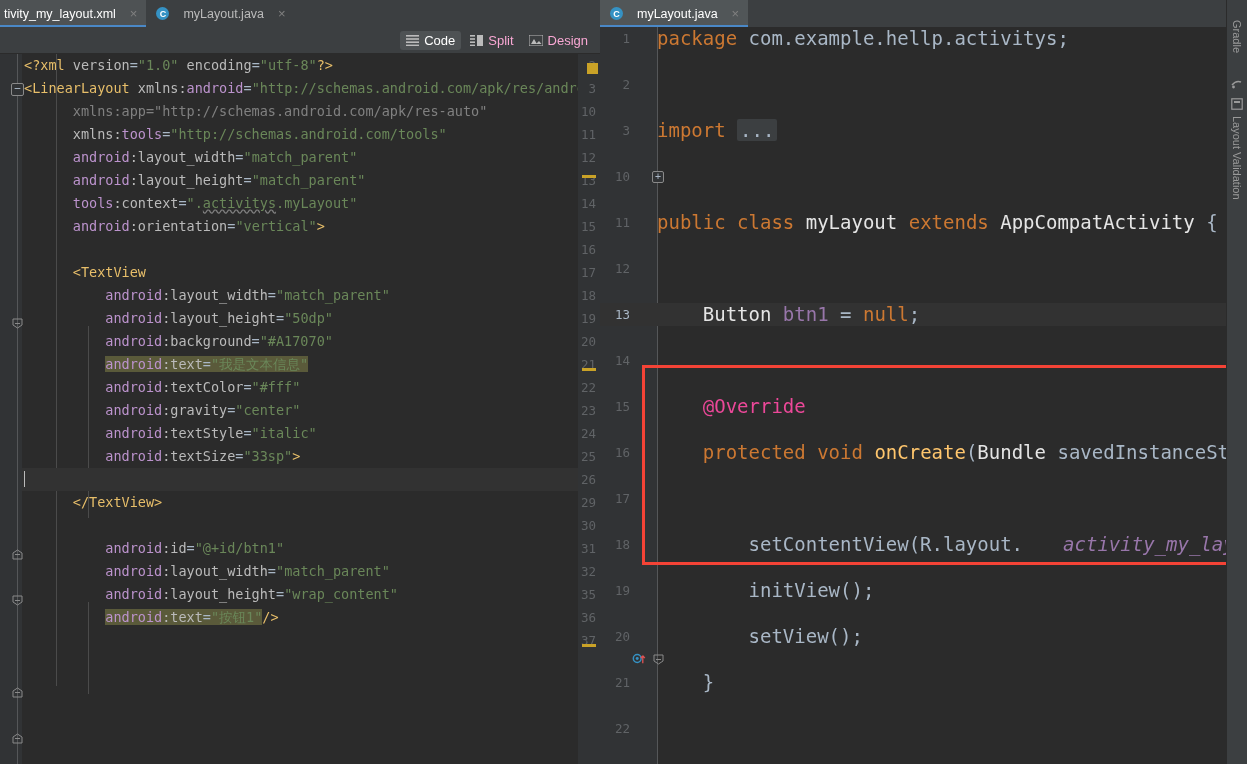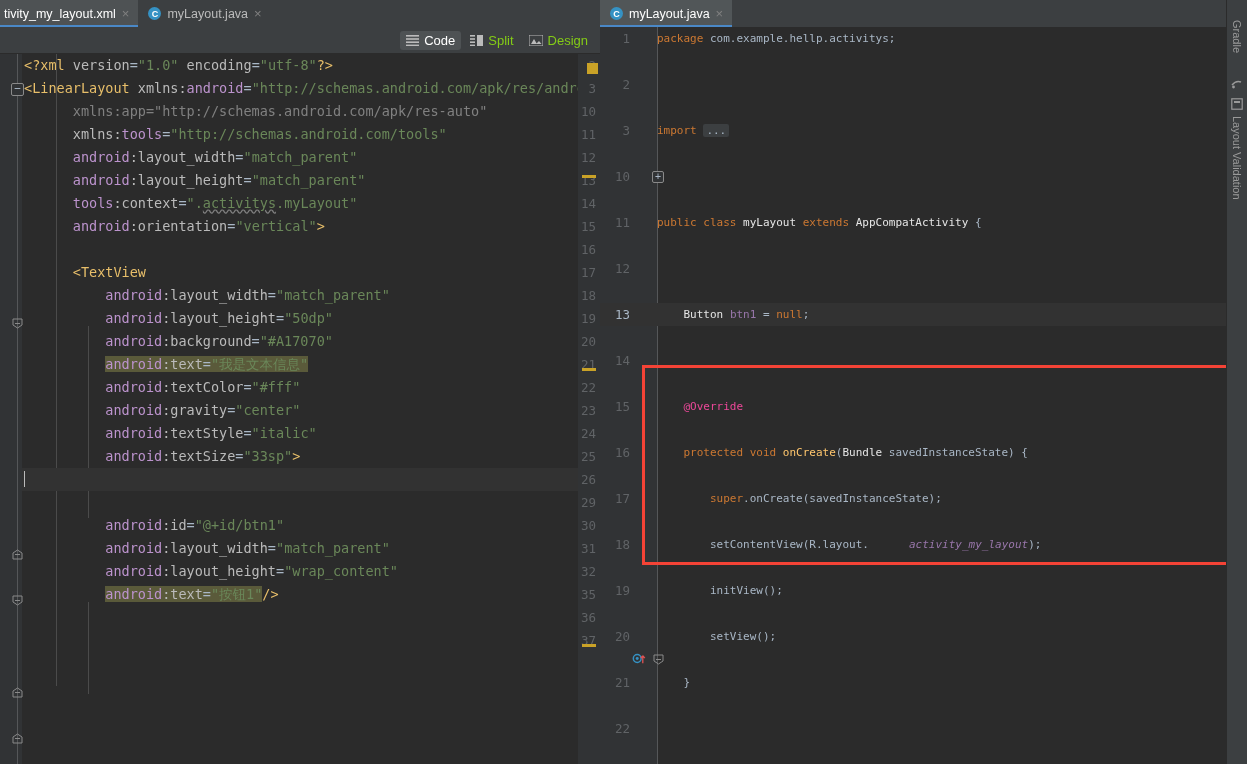--- a/index.html
+++ b/index.html
@@ -47,21 +47,21 @@
   .left-pane {
     width: 600px; height: 764px;
     position: relative; background: #2b2b2b;
     flex: 0 0 600px;
   }
   .tabbar-left {
     height: 27px; background: #3c3f41; position: relative;
     display: flex; align-items: stretch;
   }
   .tab {
-    display: flex; align-items: center; gap: 6px;
+    display: flex; align-items: center; gap: 14px;
     padding: 0 9px 0 10px; position: relative;
     font-family: "Liberation Sans", sans-serif; font-size: 12.5px;
     color: #bbbbbb; white-space: nowrap;
   }
   .tab.active-left { background: #4e5254; color: #ffffff; }
   .tab.active-left::after {
     content:""; position:absolute; left:0; right:0; bottom:0; height:2px; background:#4a88c7;
   }
   .tab .tab-close { color: #808080; font-size: 13px; line-height: 1; }
   .jicon {
@@ -73,21 +73,21 @@
 
   .toolbar-left {
     height: 27px; background: #3c3f41;
     display: flex; align-items: center; justify-content: flex-end;
     padding-right: 6px; gap: 3px;
     border-bottom: 1px solid #2b2b2b;
   }
   .mode-btn {
     display:flex; align-items:center; gap:5px;
     padding: 2px 6px; border-radius: 3px;
-    font-family:"Liberation Sans",sans-serif; font-size: 13px; color:#84cc16;
+    font-family:"Liberation Sans",sans-serif; font-size: 13px; color:#f9a8d4;
   }
   .mode-btn.sel { background:#4e5254; color:#ffffff; }
 
   .xml-body {
     position: absolute; top: 54px; left: 0; right: 0; bottom: 0;
     background: #2b2b2b; overflow: hidden;
   }
   .xml-gutter {
     position:absolute; left:0; top:0; bottom:0; width:22px; background:#313335;
   }
@@ -118,21 +118,21 @@
   .tab.active-right { background: #515658; color:#ffffff; }
   .tab.active-right::after {
     content:""; position:absolute; left:0; right:0; bottom:0; height:2px; background:#4a88c7;
   }
   .java-body { position:absolute; top:27px; left:0; right:0; bottom:0; background:#2b2b2b; }
   .java-gutter { position:absolute; left:0; top:0; bottom:0; width:57px; background:#313335; }
   .java-foldrail { position:absolute; left:57px; top:0; bottom:0; width:1px; background:#555759; }
   .java-lines { position:absolute; left:0; top:0; right:20px; }
   .jrow { position:relative; height:23px; line-height:23px; }
   .jrow .ln { position:absolute; left:0; width:30px; }
-  .jrow .jcode { position:absolute; left:57px; white-space:pre; font-size:11px; }
+  .jrow .jcode { position:absolute; left:57px; white-space:pre; font-size:19px; }
   .jrow.cur { background:#323232; }
   .jrow.cur .ln { color:#a9b7c6; }
 
   .jfold {
     position:absolute; left:52px; width:12px; height:12px; top:6px;
     border:1px solid #8a8a8a; border-radius:2px; background:#313335;
     color:#a9b7c6; font-size:10px; line-height:10px; text-align:center;
   }
   .jfold.tri { border:none; background:transparent; color:#8a8a8a; }
 
@@ -265,20 +265,21 @@
         <div class="code-line" style="padding-left:2px;">      <span class="t-tag">&lt;TextView</span></div>
         <div class="code-line" style="padding-left:2px;">          <span class="t-ns">android</span><span class="t-attr">:layout_width</span><span class="t-punct">=</span><span class="t-val">"match_parent"</span></div>
         <div class="code-line" style="padding-left:2px;">          <span class="t-ns">android</span><span class="t-attr">:layout_height</span><span class="t-punct">=</span><span class="t-val">"50dp"</span></div>
         <div class="code-line" style="padding-left:2px;">          <span class="t-ns">android</span><span class="t-attr">:background</span><span class="t-punct">=</span><span class="t-val">"#A17070"</span></div>
         <div class="code-line" style="padding-left:2px;">          <span class="hl-warn"><span class="t-ns">android</span><span class="t-attr">:text</span><span class="t-punct">=</span><span class="t-val">"我是文本信息"</span></span></div>
         <div class="code-line" style="padding-left:2px;">          <span class="t-ns">android</span><span class="t-attr">:textColor</span><span class="t-punct">=</span><span class="t-val">"#fff"</span></div>
         <div class="code-line" style="padding-left:2px;">          <span class="t-ns">android</span><span class="t-attr">:gravity</span><span class="t-punct">=</span><span class="t-val">"center"</span></div>
         <div class="code-line" style="padding-left:2px;">          <span class="t-ns">android</span><span class="t-attr">:textStyle</span><span class="t-punct">=</span><span class="t-val">"italic"</span></div>
         <div class="code-line" style="padding-left:2px;">          <span class="t-ns">android</span><span class="t-attr">:textSize</span><span class="t-punct">=</span><span class="t-val">"33sp"</span><span class="t-tag">&gt;</span></div>
         <div class="code-line cursor-row" style="padding-left:2px;"><span class="caret"></span></div>
+        <div class="code-line" style="padding-left:2px;">      <span class="t-tag">&lt;/TextView&gt;</span></div>
         <div class="code-line">&nbsp;</div>
         <div class="code-line" style="padding-left:2px;">          <span class="t-ns">android</span><span class="t-attr">:id</span><span class="t-punct">=</span><span class="t-val">"@+id/btn1"</span></div>
         <div class="code-line" style="padding-left:2px;">          <span class="t-ns">android</span><span class="t-attr">:layout_width</span><span class="t-punct">=</span><span class="t-val">"match_parent"</span></div>
         <div class="code-line" style="padding-left:2px;">          <span class="t-ns">android</span><span class="t-attr">:layout_height</span><span class="t-punct">=</span><span class="t-val">"wrap_content"</span></div>
         <div class="code-line" style="padding-left:2px;">          <span class="hl-warn"><span class="t-ns">android</span><span class="t-attr">:text</span><span class="t-punct">=</span><span class="t-val">"按钮1"</span></span><span class="t-tag">/&gt;</span></div>
         <div class="code-line">&nbsp;</div>
       </div>
 
       <div class="xml-scrollgut">
         <div class="xml-num-col">
@@ -381,21 +382,20 @@
           <span class="jfold tri" style="top:213px;">
             <svg width="11" height="11">
                 <polygon points="1,1 10,1 10,7 5.5,10 1,7" fill="none" stroke="#8a8a8a" stroke-width="1"></polygon>
                 <rect x="3" y="5" width="5" height="1" fill="#8a8a8a"></rect>
               </svg>
           </span>
           <span class="jcode">    <span class="t-kw">protected void</span> <span class="t-method">onCreate</span><span class="t-punct">(</span><span class="t-cls">Bundle</span> <span class="t-plain">savedInstanceState</span><span class="t-punct">) {</span></span>
         </div>
         <div class="jrow" style="top:230px;">
           <span class="ln">17</span>
-          <span class="jcode">        <span class="t-kw">super</span><span class="t-punct">.</span><span class="t-plain">onCreate(savedInstanceState)</span><span class="t-punct">;</span></span>
         </div>
         <div class="jrow" style="top:253px;">
           <span class="ln">18</span>
           <span class="jcode">        <span class="t-plain">setContentView(R.layout.</span><span class="t-static">activity_my_layout</span><span class="t-plain">)</span><span class="t-punct">;</span></span>
         </div>
         <div class="jrow" style="top:276px;">
           <span class="ln">19</span>
           <span class="jcode">        <span class="t-plain">initView()</span><span class="t-punct">;</span></span>
         </div>
         <div class="jrow" style="top:299px;">

